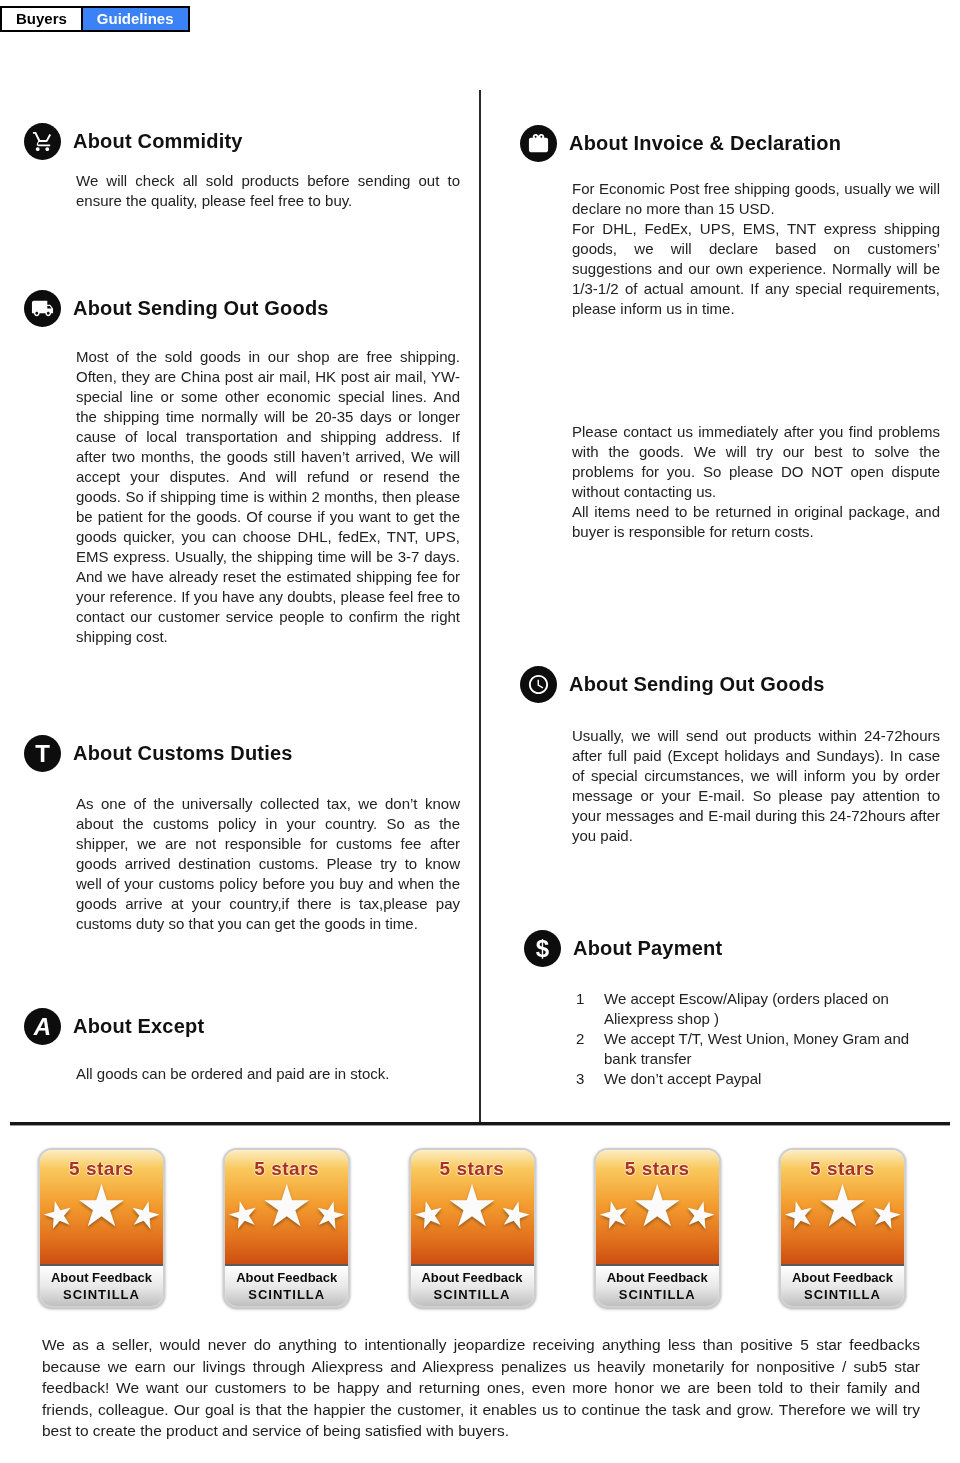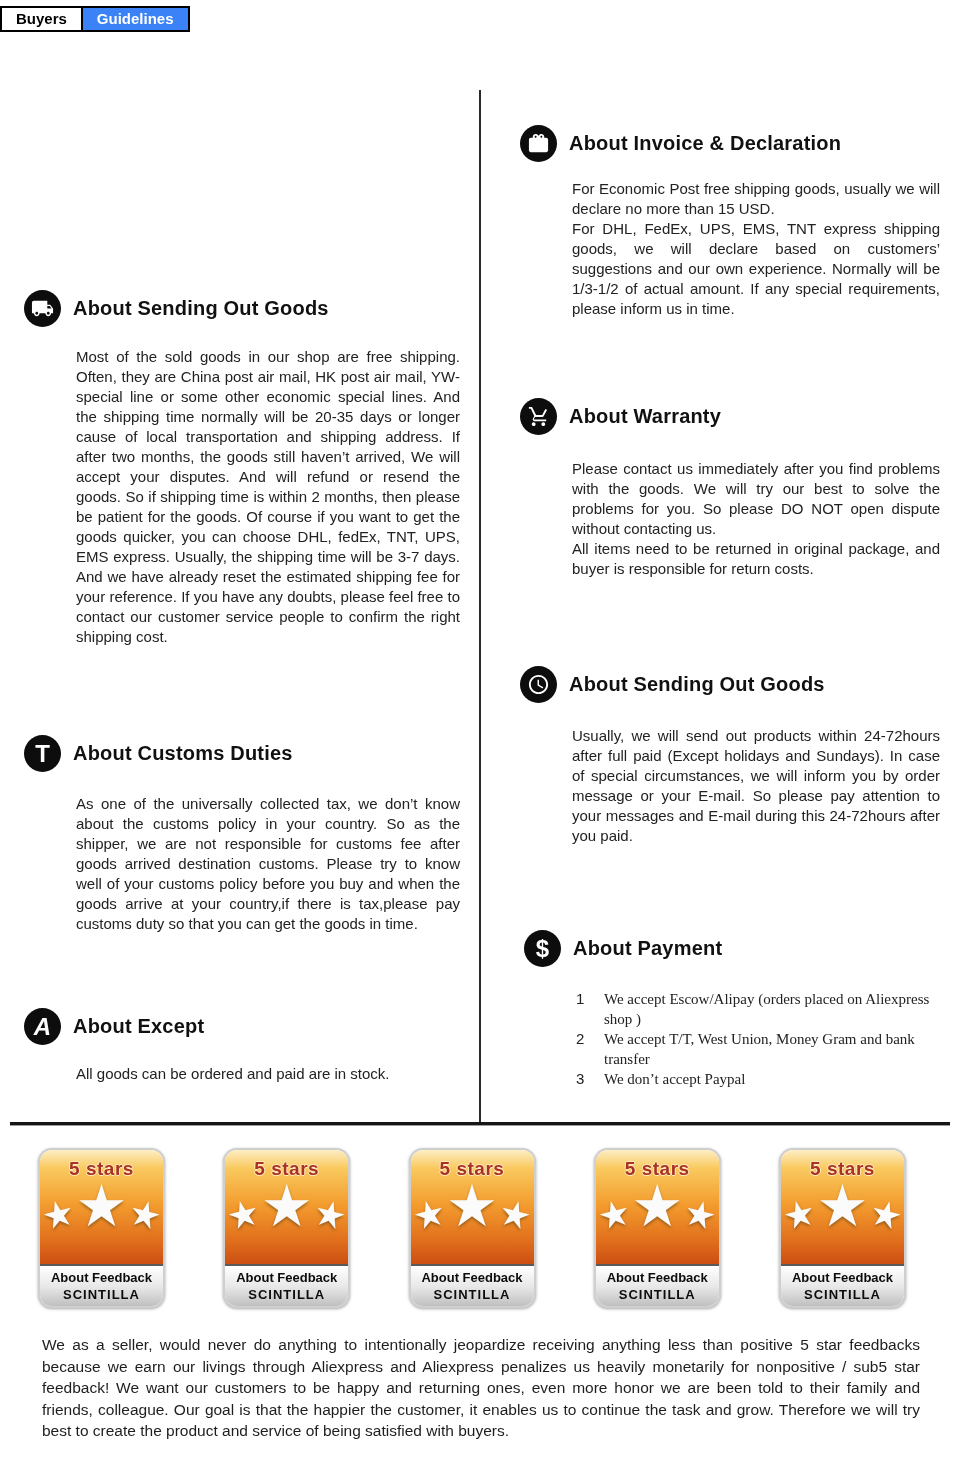--- a/index.html
+++ b/index.html
@@ -37,21 +37,21 @@
     font-size:15px; line-height:20px; color:#222;
     text-align:justify; white-space:pre-line; margin-top:0;
   }
   .body-indent-l { margin-left:52px; }
   .body-indent-r { margin-left:52px; }
 
   
   .pay-list { margin-left:52px; margin-top:0; font-size:15px; line-height:20px; color:#222; }
   .pay-item { display:flex; }
   .pay-num { flex:0 0 28px; }
-  .pay-text { flex:1;font-family:Liberation Serif, serif; }
+  .pay-text { flex:1; }
 
   
   .badges-row {
     position:absolute; top:1148px; left:38px; width:868px;
     display:flex; justify-content:space-between;
   }
   .badge {
     width:127px; height:160px; border-radius:14px;
     border:2px solid #cfcfcf; overflow:hidden;
     box-shadow:0 1px 3px rgba(0,0,0,.35);
@@ -93,20 +93,31 @@
 <div id="page">
 
   <div class="hdr">
     <div class="hdr-box hdr-buyers">Buyers</div>
     <div class="hdr-box hdr-guidelines">Guidelines</div>
   </div>
 
   <div class="vdivider"></div>
   <div class="hdivider"></div>
 
+  <div class="section" style="left:24px; top:123px; width:436px;">
+    <div class="sec-head">
+      <span class="icon-circle">
+        <svg viewBox="0 0 24 24">
+            <path fill="#fff" d="M7 18c-1.1 0-2 .9-2 2s.9 2 2 2 2-.9 2-2-.9-2-2-2zm10 0c-1.1 0-2 .9-2 2s.9 2 2 2 2-.9 2-2-.9-2-2-2zM7.2 14.6l.1-.2 1-1.9h7.5c.8 0 1.4-.4 1.7-1l3.4-6.3-1.7-1-3.4 6.3H9.5L5.3 2H2v2h2l3.6 7.6-1.4 2.5c-.7 1.3.2 2.9 1.7 2.9H20v-2H7.2z"></path>
+          </svg>
+      </span>
+      <span class="sec-title">About Commidity</span>
+    </div>
+    <p class="sec-body body-indent-l" style="margin-top:11px;">We will check all sold products before sending out to ensure the quality, please feel free to buy.</p>
+  </div>
 
   <div class="section" style="left:24px; top:290px; width:436px;">
     <div class="sec-head">
       <span class="icon-circle">
         <svg viewBox="0 0 24 24">
             <path fill="#fff" d="M20 8h-3V4H3c-1.1 0-2 .9-2 2v11h2c0 1.66 1.34 3 3 3s3-1.34 3-3h6c0 1.66 1.34 3 3 3s3-1.34 3-3h2v-5l-3-4zM6 18.5c-.83 0-1.5-.67-1.5-1.5s.67-1.5 1.5-1.5 1.5.67 1.5 1.5-.67 1.5-1.5 1.5zm13.5-9 1.96 2.5H17V9.5h2.5zm-1.5 9c-.83 0-1.5-.67-1.5-1.5s.67-1.5 1.5-1.5 1.5.67 1.5 1.5-.67 1.5-1.5 1.5z"></path>
           </svg>
       </span>
       <span class="sec-title">About Sending Out Goods</span>
     </div>
@@ -140,28 +151,20 @@
             <path fill="#fff" d="M20 6h-2.18c.11-.31.18-.65.18-1 0-1.66-1.34-3-3-3-1.05 0-1.96.54-2.5 1.35l-.5.67-.5-.68C10.96 2.54 10.05 2 9 2 7.34 2 6 3.34 6 5c0 .35.07.69.18 1H4c-1.11 0-1.99.89-1.99 2L2 19c0 1.11.89 2 2 2h16c1.11 0 2-.89 2-2V8c0-1.11-.89-2-2-2zm-5-2c.55 0 1 .45 1 1s-.45 1-1 1-1-.45-1-1 .45-1 1-1zM9 4c.55 0 1 .45 1 1s-.45 1-1 1-1-.45-1-1 .45-1 1-1z"></path>
           </svg>
       </span>
       <span class="sec-title">About Invoice &amp; Declaration</span>
     </div>
     <p class="sec-body body-indent-r" style="margin-top:17px;">For Economic Post free shipping goods, usually we will declare no more than 15 USD.
 For DHL, FedEx, UPS, EMS, TNT express shipping goods, we will declare based on customers’ suggestions and our own experience. Normally will be 1/3-1/2 of actual amount. If any special requirements, please inform us in time.</p>
   </div>
 
   <div class="section" style="left:520px; top:398px; width:420px;">
-    <div class="sec-head">
-      <span class="icon-circle">
-        <svg viewBox="0 0 24 24">
-            <path fill="#fff" d="M7 18c-1.1 0-2 .9-2 2s.9 2 2 2 2-.9 2-2-.9-2-2-2zm10 0c-1.1 0-2 .9-2 2s.9 2 2 2 2-.9 2-2-.9-2-2-2zM7.2 14.6l.1-.2 1-1.9h7.5c.8 0 1.4-.4 1.7-1l3.4-6.3-1.7-1-3.4 6.3H9.5L5.3 2H2v2h2l3.6 7.6-1.4 2.5c-.7 1.3.2 2.9 1.7 2.9H20v-2H7.2z"></path>
-          </svg>
-      </span>
-      <span class="sec-title">About Warranty</span>
-    </div>
     <p class="sec-body body-indent-r" style="margin-top:24px;">Please contact us immediately after you find problems with the goods. We will try our best to solve the problems for you. So please DO NOT open dispute without contacting us.
 All items need to be returned in original package, and buyer is responsible for return costs.</p>
   </div>
 
   <div class="section" style="left:520px; top:666px; width:420px;">
     <div class="sec-head">
       <span class="icon-circle">
         <svg viewBox="0 0 24 24">
             <path fill="#fff" d="M12 2C6.48 2 2 6.48 2 12s4.48 10 10 10 10-4.48 10-10S17.52 2 12 2zm0 18c-4.42 0-8-3.58-8-8s3.58-8 8-8 8 3.58 8 8-3.58 8-8 8zm.5-13H11v6l5.25 3.15.75-1.23-4.5-2.67V7z"></path>
           </svg>

